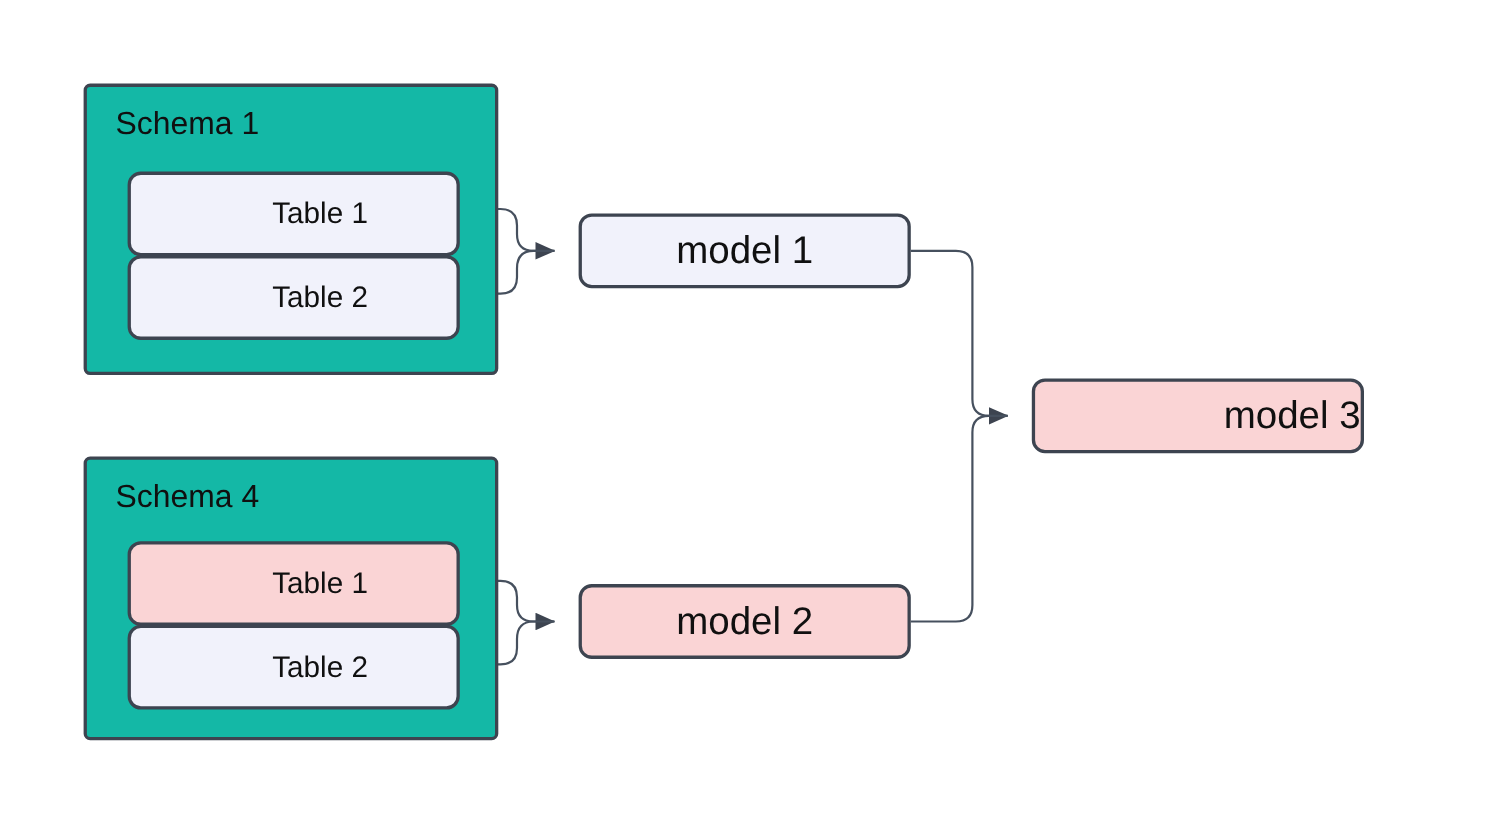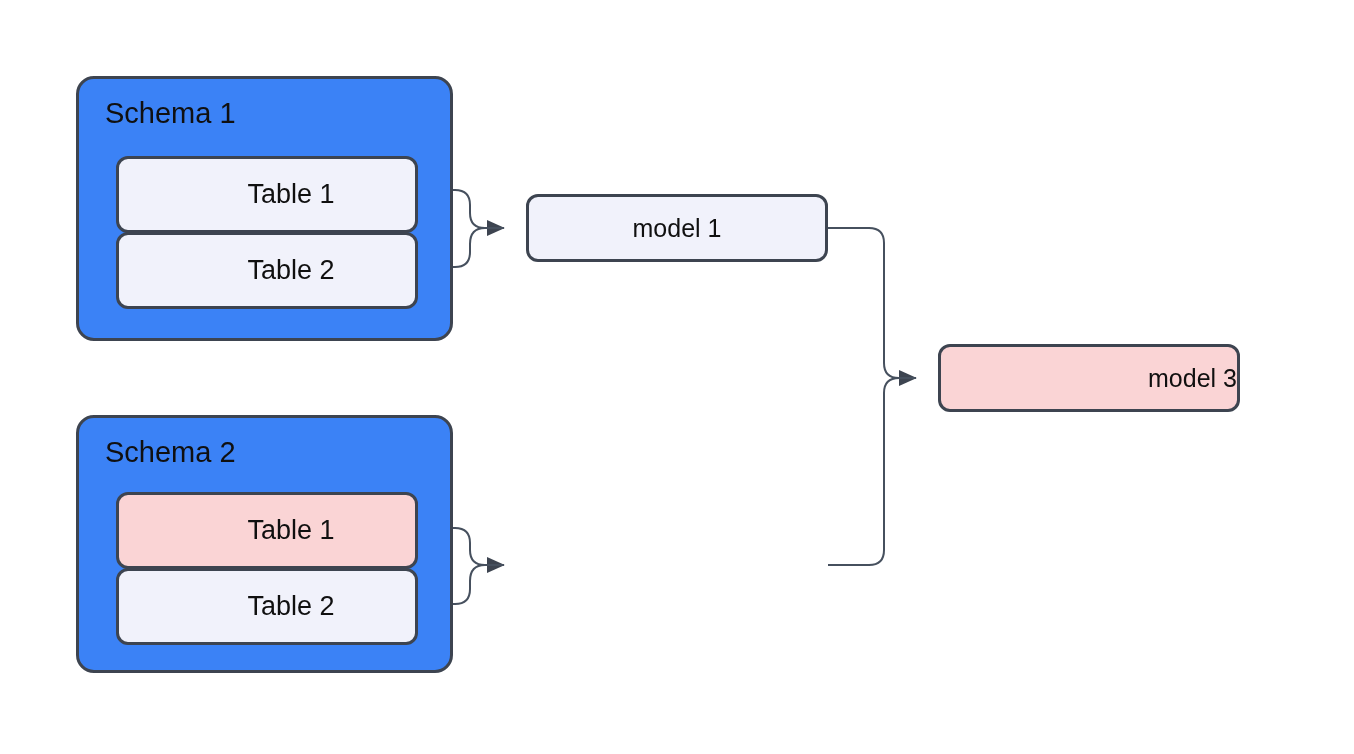--- a/index.html
+++ b/index.html
@@ -32,22 +32,22 @@
   .node {
     position: absolute;
     box-sizing: border-box;
     display: flex;
     align-items: center;
     justify-content: center;
     border: 3px solid #3d4450;
     color: #0d0d0d;
   }
   .schema {
-    border-radius: 18px;
-    background: #3b82f6;
+    border-radius: 6px;
+    background: #14b8a6;
     display: block;
   }
   .schema-label {
     position: absolute;
     left: 26px;
     top: 20px;
     font-size: 29px;
     line-height: 1;
     color: #101010;
     white-space: nowrap;
@@ -67,21 +67,21 @@
   }
   .table-box.pink { background: #fad4d5; }
   .model-box {
     position: absolute;
     box-sizing: border-box;
     border: 3px solid #3d4450;
     border-radius: 12px;
     display: flex;
     align-items: center;
     justify-content: center;
-    font-size: 25px;
+    font-size: 35px;
     color: #101010;
     background: #f1f2fb;
   }
   .model-box.pink { background: #fad4d5; }
 </style>
 </head>
 <body>
 
 <div id="canvas">
 
@@ -109,31 +109,34 @@
     <div class="schema-label">Schema 1</div>
     <div class="table-box" style="left:37px; top:77px; width:302px; height:77px;">
       <span>Table 1</span>
     </div>
     <div class="table-box" style="left:37px; top:153px; width:302px; height:77px;">
       <span>Table 2</span>
     </div>
   </div>
 
   <div class="node schema" style="left:76px; top:415px; width:377px; height:258px;">
-    <div class="schema-label">Schema 2</div>
+    <div class="schema-label">Schema 4</div>
     <div class="table-box pink" style="left:37px; top:74px; width:302px; height:77px;">
       <span>Table 1</span>
     </div>
     <div class="table-box" style="left:37px; top:150px; width:302px; height:77px;">
       <span>Table 2</span>
     </div>
   </div>
 
   <div class="model-box" style="left:526px; top:194px; width:302px; height:68px;">
     <span>model 1</span>
   </div>
 
+  <div class="model-box pink" style="left:526px; top:531px; width:302px; height:68px;">
+    <span>model 2</span>
+  </div>
 
   <div class="model-box pink" style="left:938px; top:344px; width:302px; height:68px;justify-content:flex-end;">
     <span>model 3</span>
   </div>
 
 </div>
 
 </body></html>

